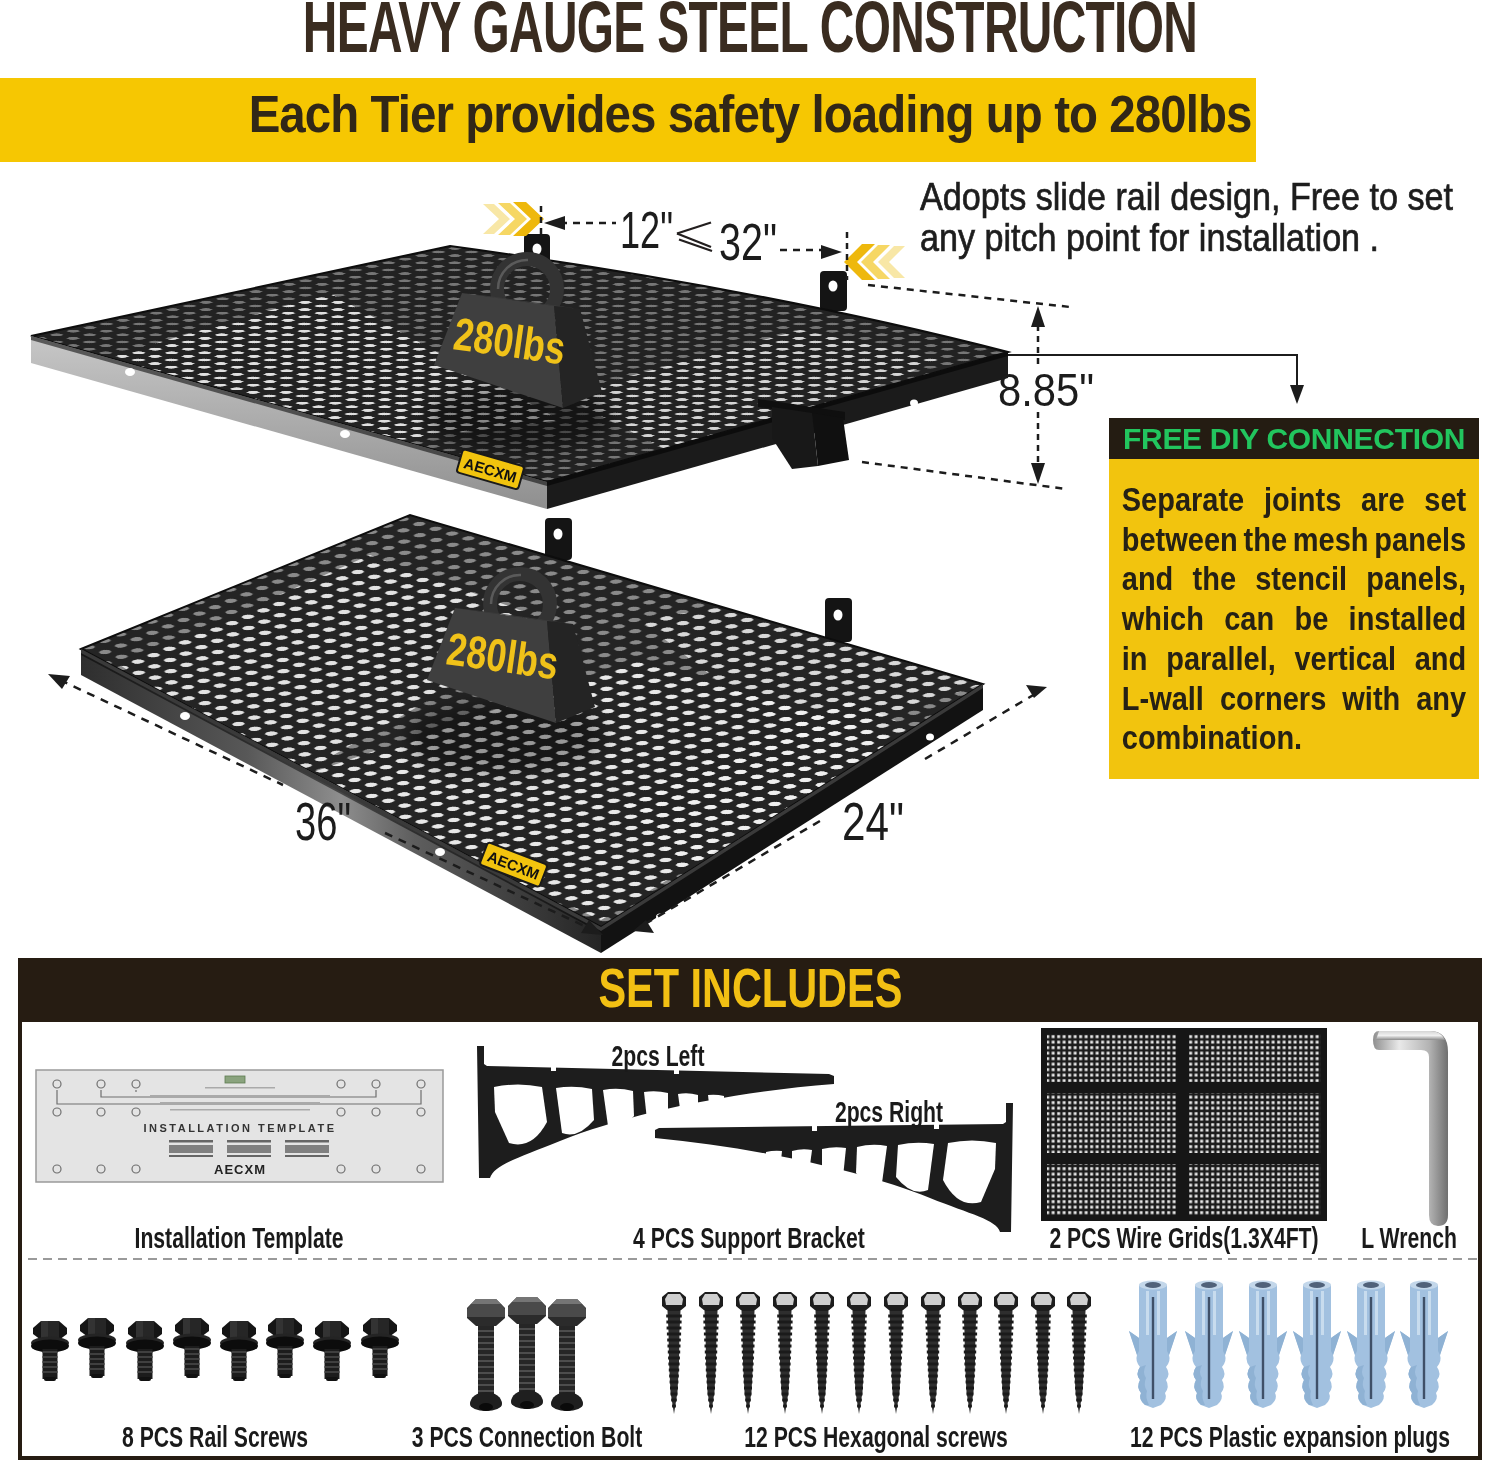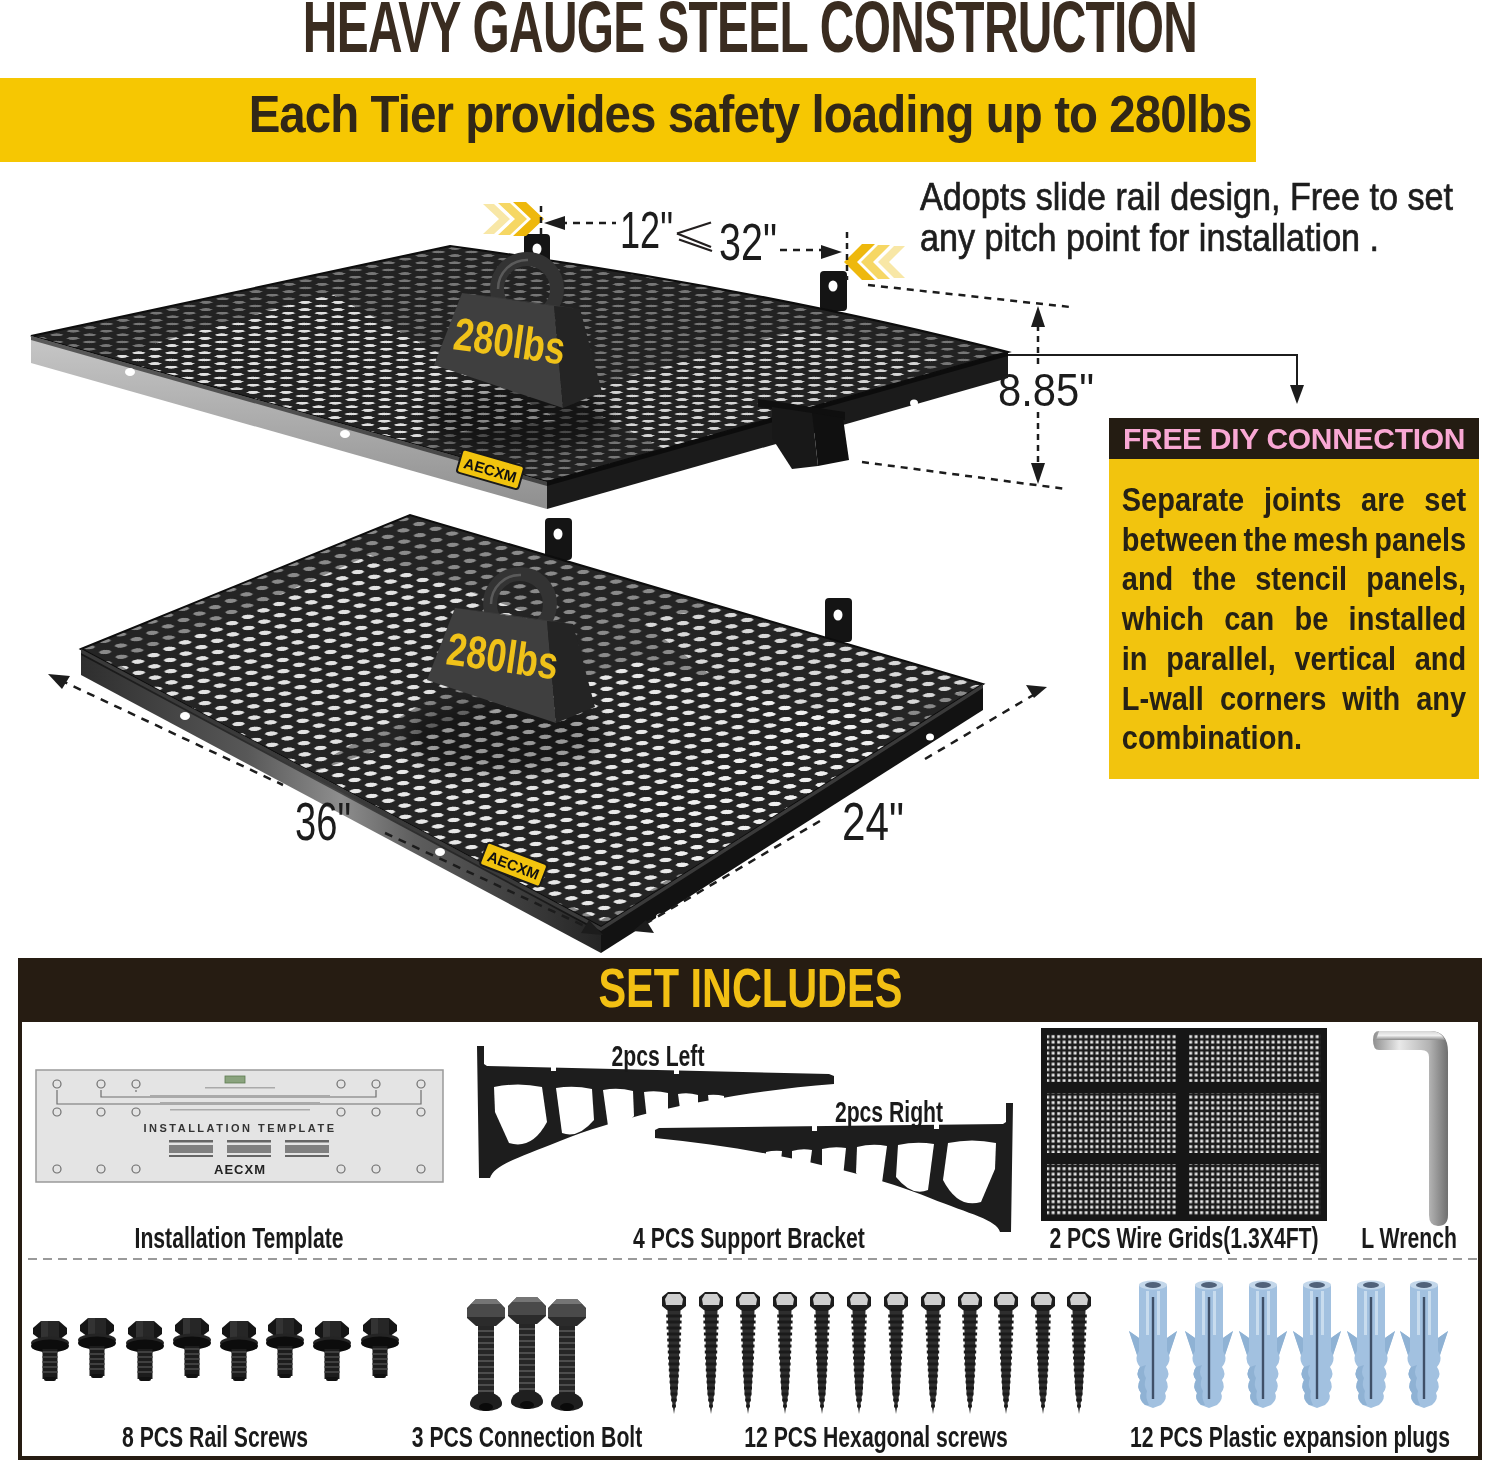--- a/index.html
+++ b/index.html
@@ -3,21 +3,21 @@
 <meta charset="utf-8">
 <style>
   html,body{margin:0;padding:0;}
   body{width:1500px;height:1466px;background:#ffffff;font-family:"Liberation Sans", sans-serif;position:relative;overflow:hidden;}
   .abs{position:absolute;}
   .title{left:0;top:-15px;width:1500px;text-align:center;font-weight:bold;font-size:73px;color:#3a2c20;letter-spacing:-1px;transform:scaleX(0.655);}
   .banner{left:0;top:78px;width:1256px;height:84px;background:#f6c702;}
   .banner span{position:absolute;left:0;top:7px;width:1500px;text-align:center;font-weight:bold;font-size:51px;color:#312717;letter-spacing:-1px;transform:scaleX(0.93);}
   .adopts{left:920px;top:176px;width:640px;font-size:39px;color:#1d1d1d;line-height:41px;-webkit-text-stroke:0.7px #1d1d1d;letter-spacing:0px;transform:scaleX(0.875);transform-origin:0 0;}
   .diy{left:1109px;top:418px;width:370px;}
-  .diy-head{height:41px;background:#241c12;color:#f9a8d4;font-weight:bold;font-size:30px;line-height:42px;padding-left:14px;letter-spacing:-0.3px;}
+  .diy-head{height:41px;background:#241c12;color:#22c55e;font-weight:bold;font-size:30px;line-height:42px;padding-left:14px;letter-spacing:-0.3px;}
   .diy-body{background:#f2c40e;width:404px;height:299px;padding:21px 15px 0 15px;color:#262115;font-weight:bold;font-size:34px;line-height:39.7px;transform:scaleX(0.8525);transform-origin:0 0;}
   .diy-body .j{display:flex;justify-content:space-between;}
   .set{left:18px;top:958px;width:1464px;height:502px;background:#261c12;box-sizing:border-box;}
   .set-head{height:52px;color:#f2c013;text-align:center;}
   .set-head span{display:inline-block;font-weight:bold;font-size:56px;line-height:60px;letter-spacing:0px;transform:scaleX(0.74);}
   .set-body{position:absolute;left:4px;top:64px;width:1456px;height:434px;background:#ffffff;}
   .lbl{position:absolute;font-weight:bold;font-size:29px;color:#1a1a1a;white-space:nowrap;transform:translateX(-50%) scaleX(0.73);}
 </style>
 </head>
 <body>

